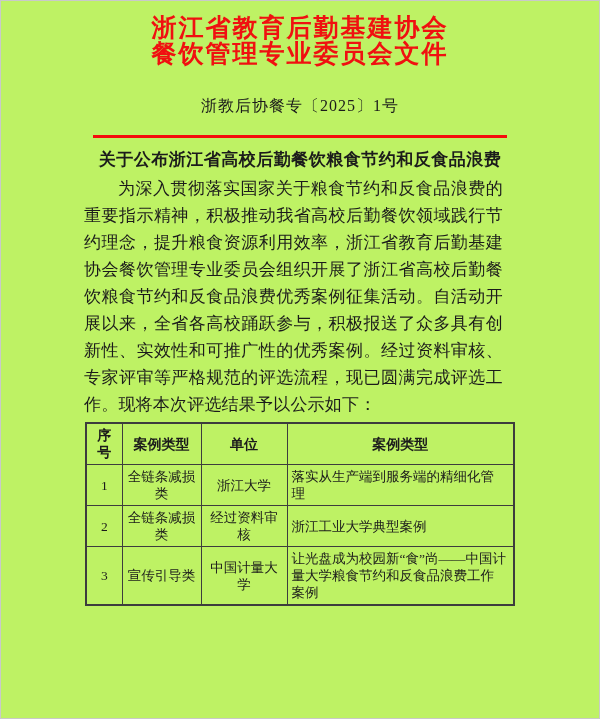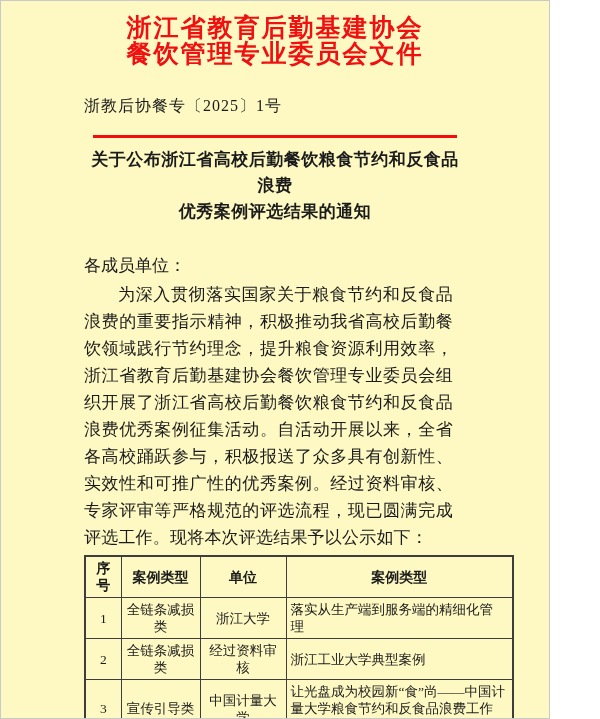--- a/index.html
+++ b/index.html
@@ -2,24 +2,24 @@
 <html><head>
 <meta charset="utf-8">
 <style>
   html, body {
     margin: 0;
     padding: 0;
     background: #ffffff;
   }
   .page {
     position: relative;
-    width: 550px;
+    width: 600px;
     height: 719px;
     box-sizing: border-box;
-    background: #fef9c3;
+    background: #bef264;
     border: 1px solid #c9c9c9;
     overflow: hidden;
     font-family: "Liberation Serif", "DejaVu Serif", serif;
     color: #1b1b1b;
   }
   .content {
     padding: 0 83px;
   }
   .org-line {
     text-align: center;
@@ -27,20 +27,21 @@
     font-weight: bold;
     font-size: 25px;
     line-height: 26px;
     letter-spacing: 2px;
     white-space: nowrap;
   }
   .org-line1 { margin-top: 14px; }
   .org-line2 { }
   .doc-number {
     margin-top: 30px;
+    text-align: center;
     font-size: 16px;
     line-height: 17px;
     letter-spacing: 1px;
     font-family: Liberation Serif, serif;
   }
   .red-rule {
     height: 3px;
     background: #f50d0d;
     margin: 21px 9px 0 9px;
   }
@@ -106,24 +107,22 @@
     <div class="org-line org-line1">浙江省教育后勤基建协会</div>
 
     <div class="org-line org-line2">餐饮管理专业委员会文件</div>
 
     <div class="doc-number">浙教后协餐专〔2025〕1号</div>
 
     <div class="red-rule"></div>
 
     <div class="doc-title">
       <div>关于公布浙江省高校后勤餐饮粮食节约和反食品浪费</div>
-      <div>优秀案例评选结果的通知</div>
     </div>
 
-    <div class="salutation">各成员单位：</div>
 
     <p class="body-paragraph">为深入贯彻落实国家关于粮食节约和反食品浪费的重要指示精神，积极推动我省高校后勤餐饮领域践行节约理念，提升粮食资源利用效率，浙江省教育后勤基建协会餐饮管理专业委员会组织开展了浙江省高校后勤餐饮粮食节约和反食品浪费优秀案例征集活动。自活动开展以来，全省各高校踊跃参与，积极报送了众多具有创新性、实效性和可推广性的优秀案例。经过资料审核、专家评审等严格规范的评选流程，现已圆满完成评选工作。现将本次评选结果予以公示如下：</p>
 
     <table class="result-table">
       <colgroup>
         <col class="col-no">
           <col class="col-type">
           <col class="col-unit">
           <col class="col-case">
       </colgroup>

